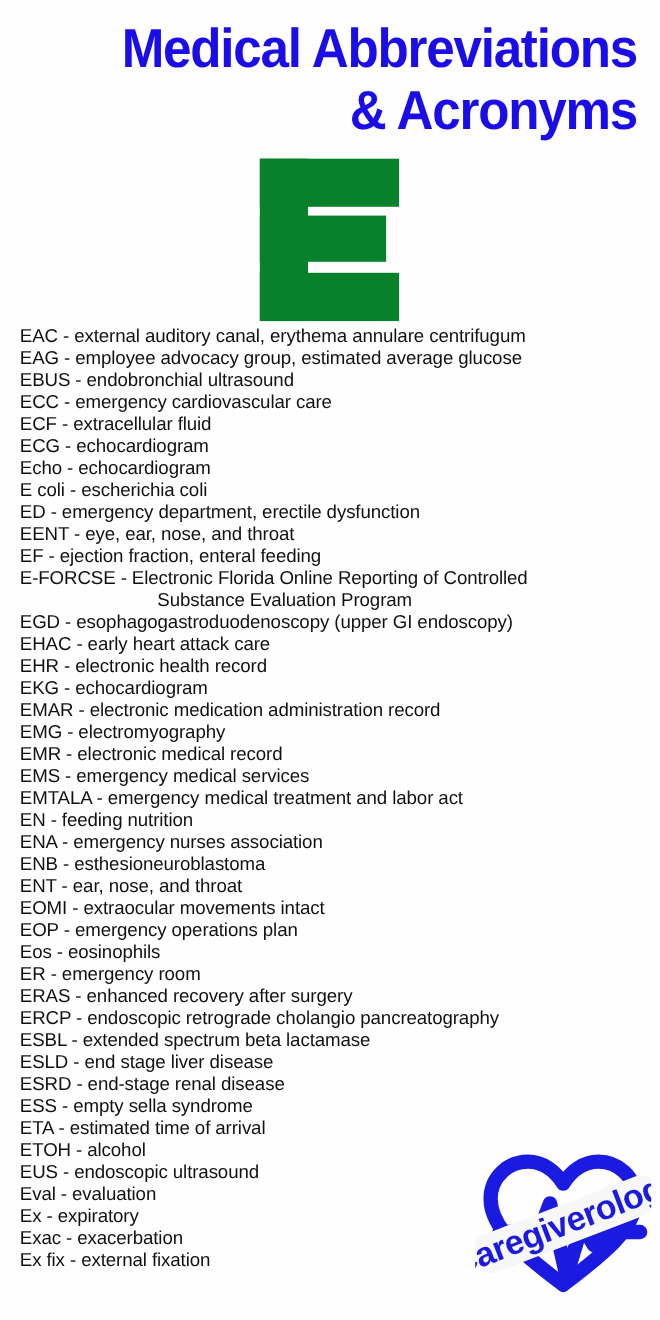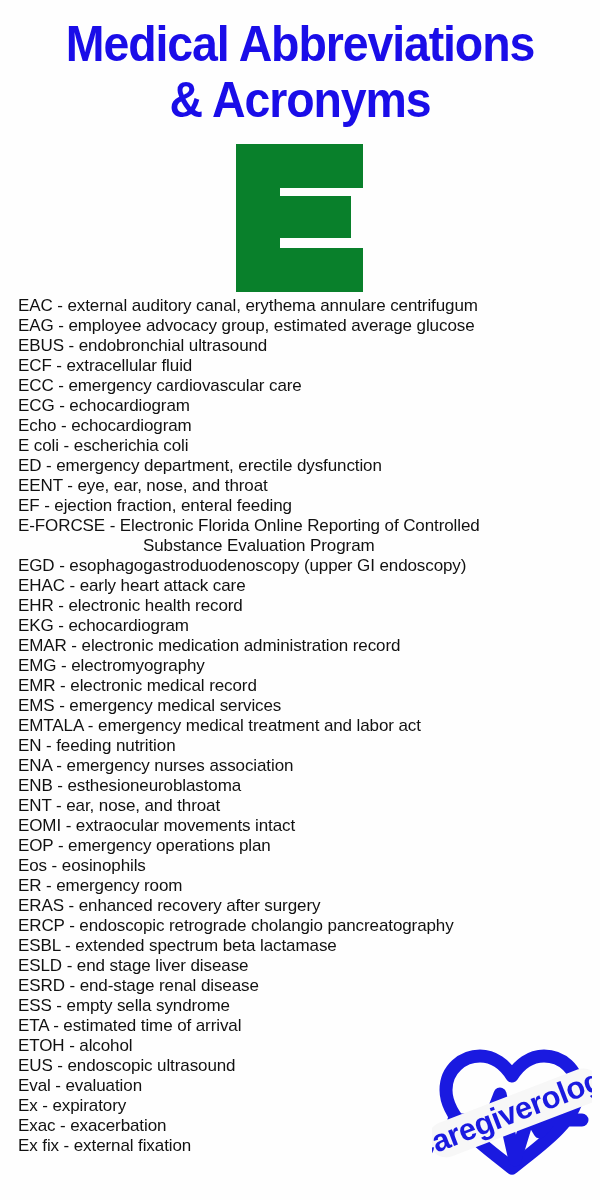--- a/index.html
+++ b/index.html
@@ -23,21 +23,21 @@
     height: 1200px;
     background: #fefefe;
   }
 
   
   .title-block {
     position: absolute;
     top: 16px;
     left: 0;
     width: 600px;
-    text-align: center;
+    text-align: right;
     user-select: none;
   }
   .title-line {
     display: block;
     color: #1a0de8;
     font-family: "Liberation Sans", sans-serif;
     font-weight: bold;
     font-size: 50px;
     line-height: 56px;
     letter-spacing: -1.2px;
@@ -117,24 +117,24 @@
       <li class="abbr-item">
         <span class="main-line">EAC - external auditory canal, erythema annulare centrifugum</span>
       </li>
       <li class="abbr-item">
         <span class="main-line">EAG - employee advocacy group, estimated average glucose</span>
       </li>
       <li class="abbr-item">
         <span class="main-line">EBUS - endobronchial ultrasound</span>
       </li>
       <li class="abbr-item">
+        <span class="main-line">ECC - emergency cardiovascular care</span>
+      </li>
+      <li class="abbr-item">
         <span class="main-line">ECF - extracellular fluid</span>
-      </li>
-      <li class="abbr-item">
-        <span class="main-line">ECC - emergency cardiovascular care</span>
       </li>
       <li class="abbr-item">
         <span class="main-line">ECG - echocardiogram</span>
       </li>
       <li class="abbr-item">
         <span class="main-line">Echo - echocardiogram</span>
       </li>
       <li class="abbr-item">
         <span class="main-line">E coli - escherichia coli</span>
       </li>

